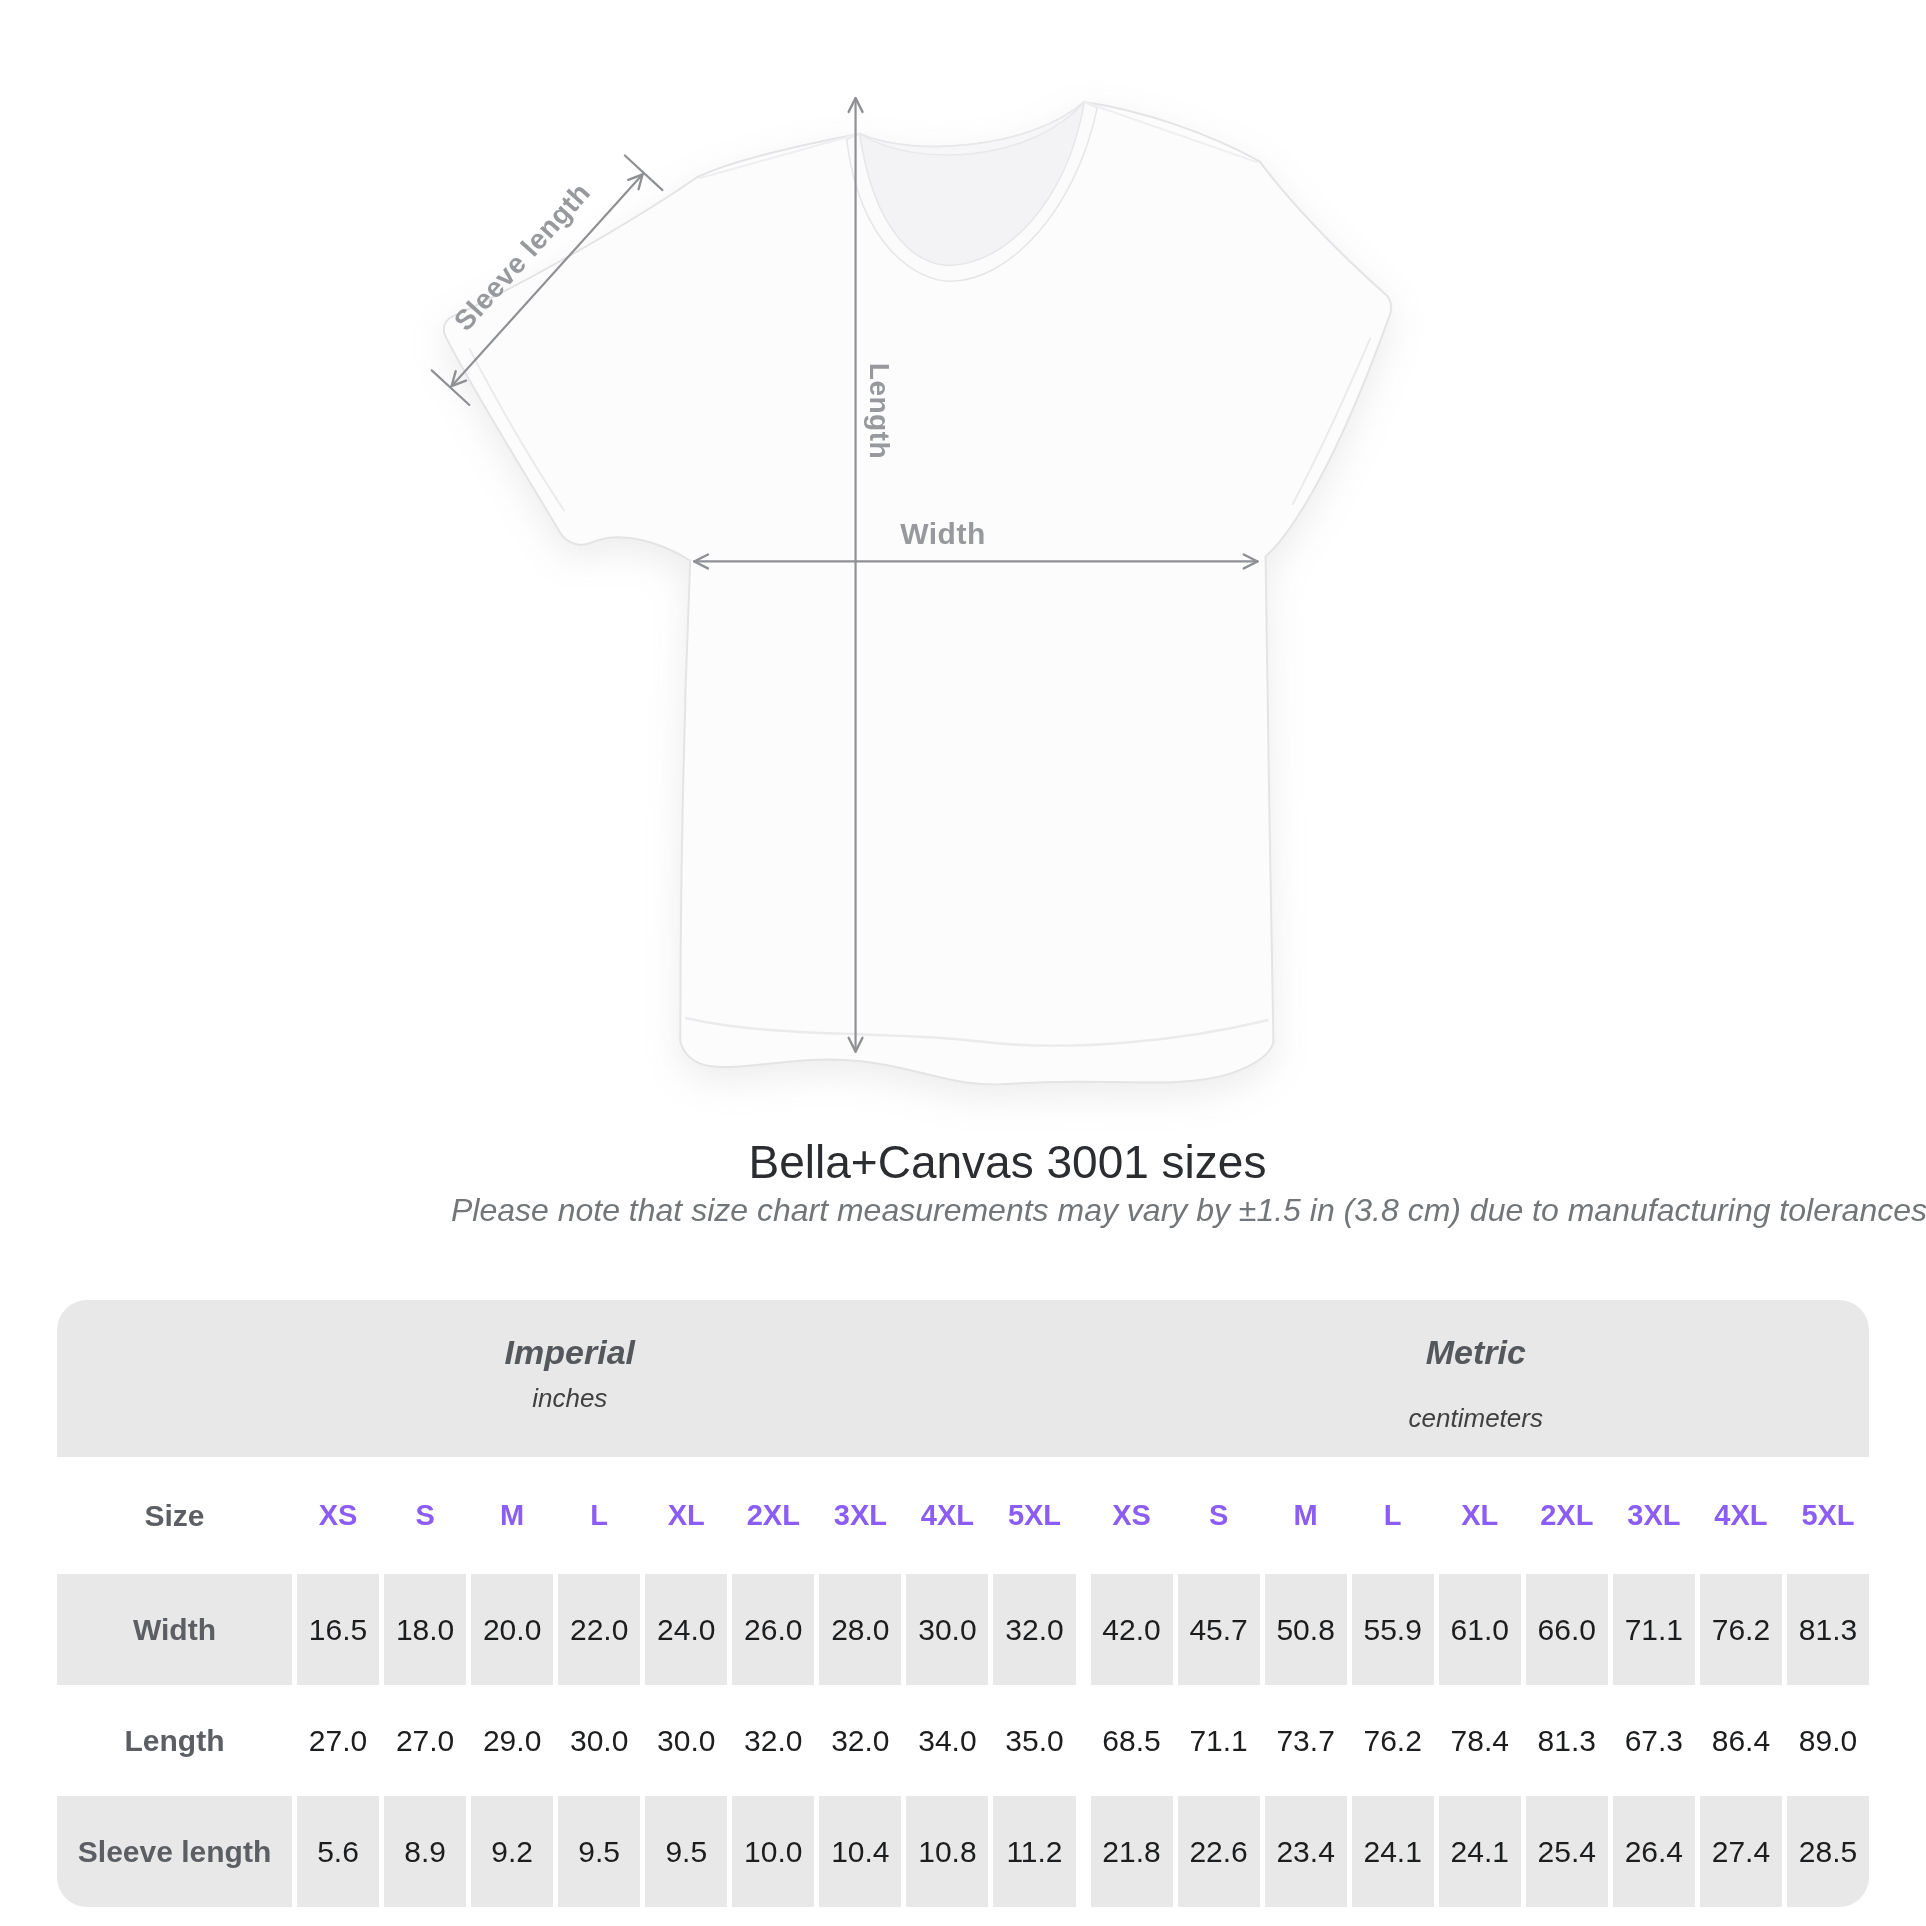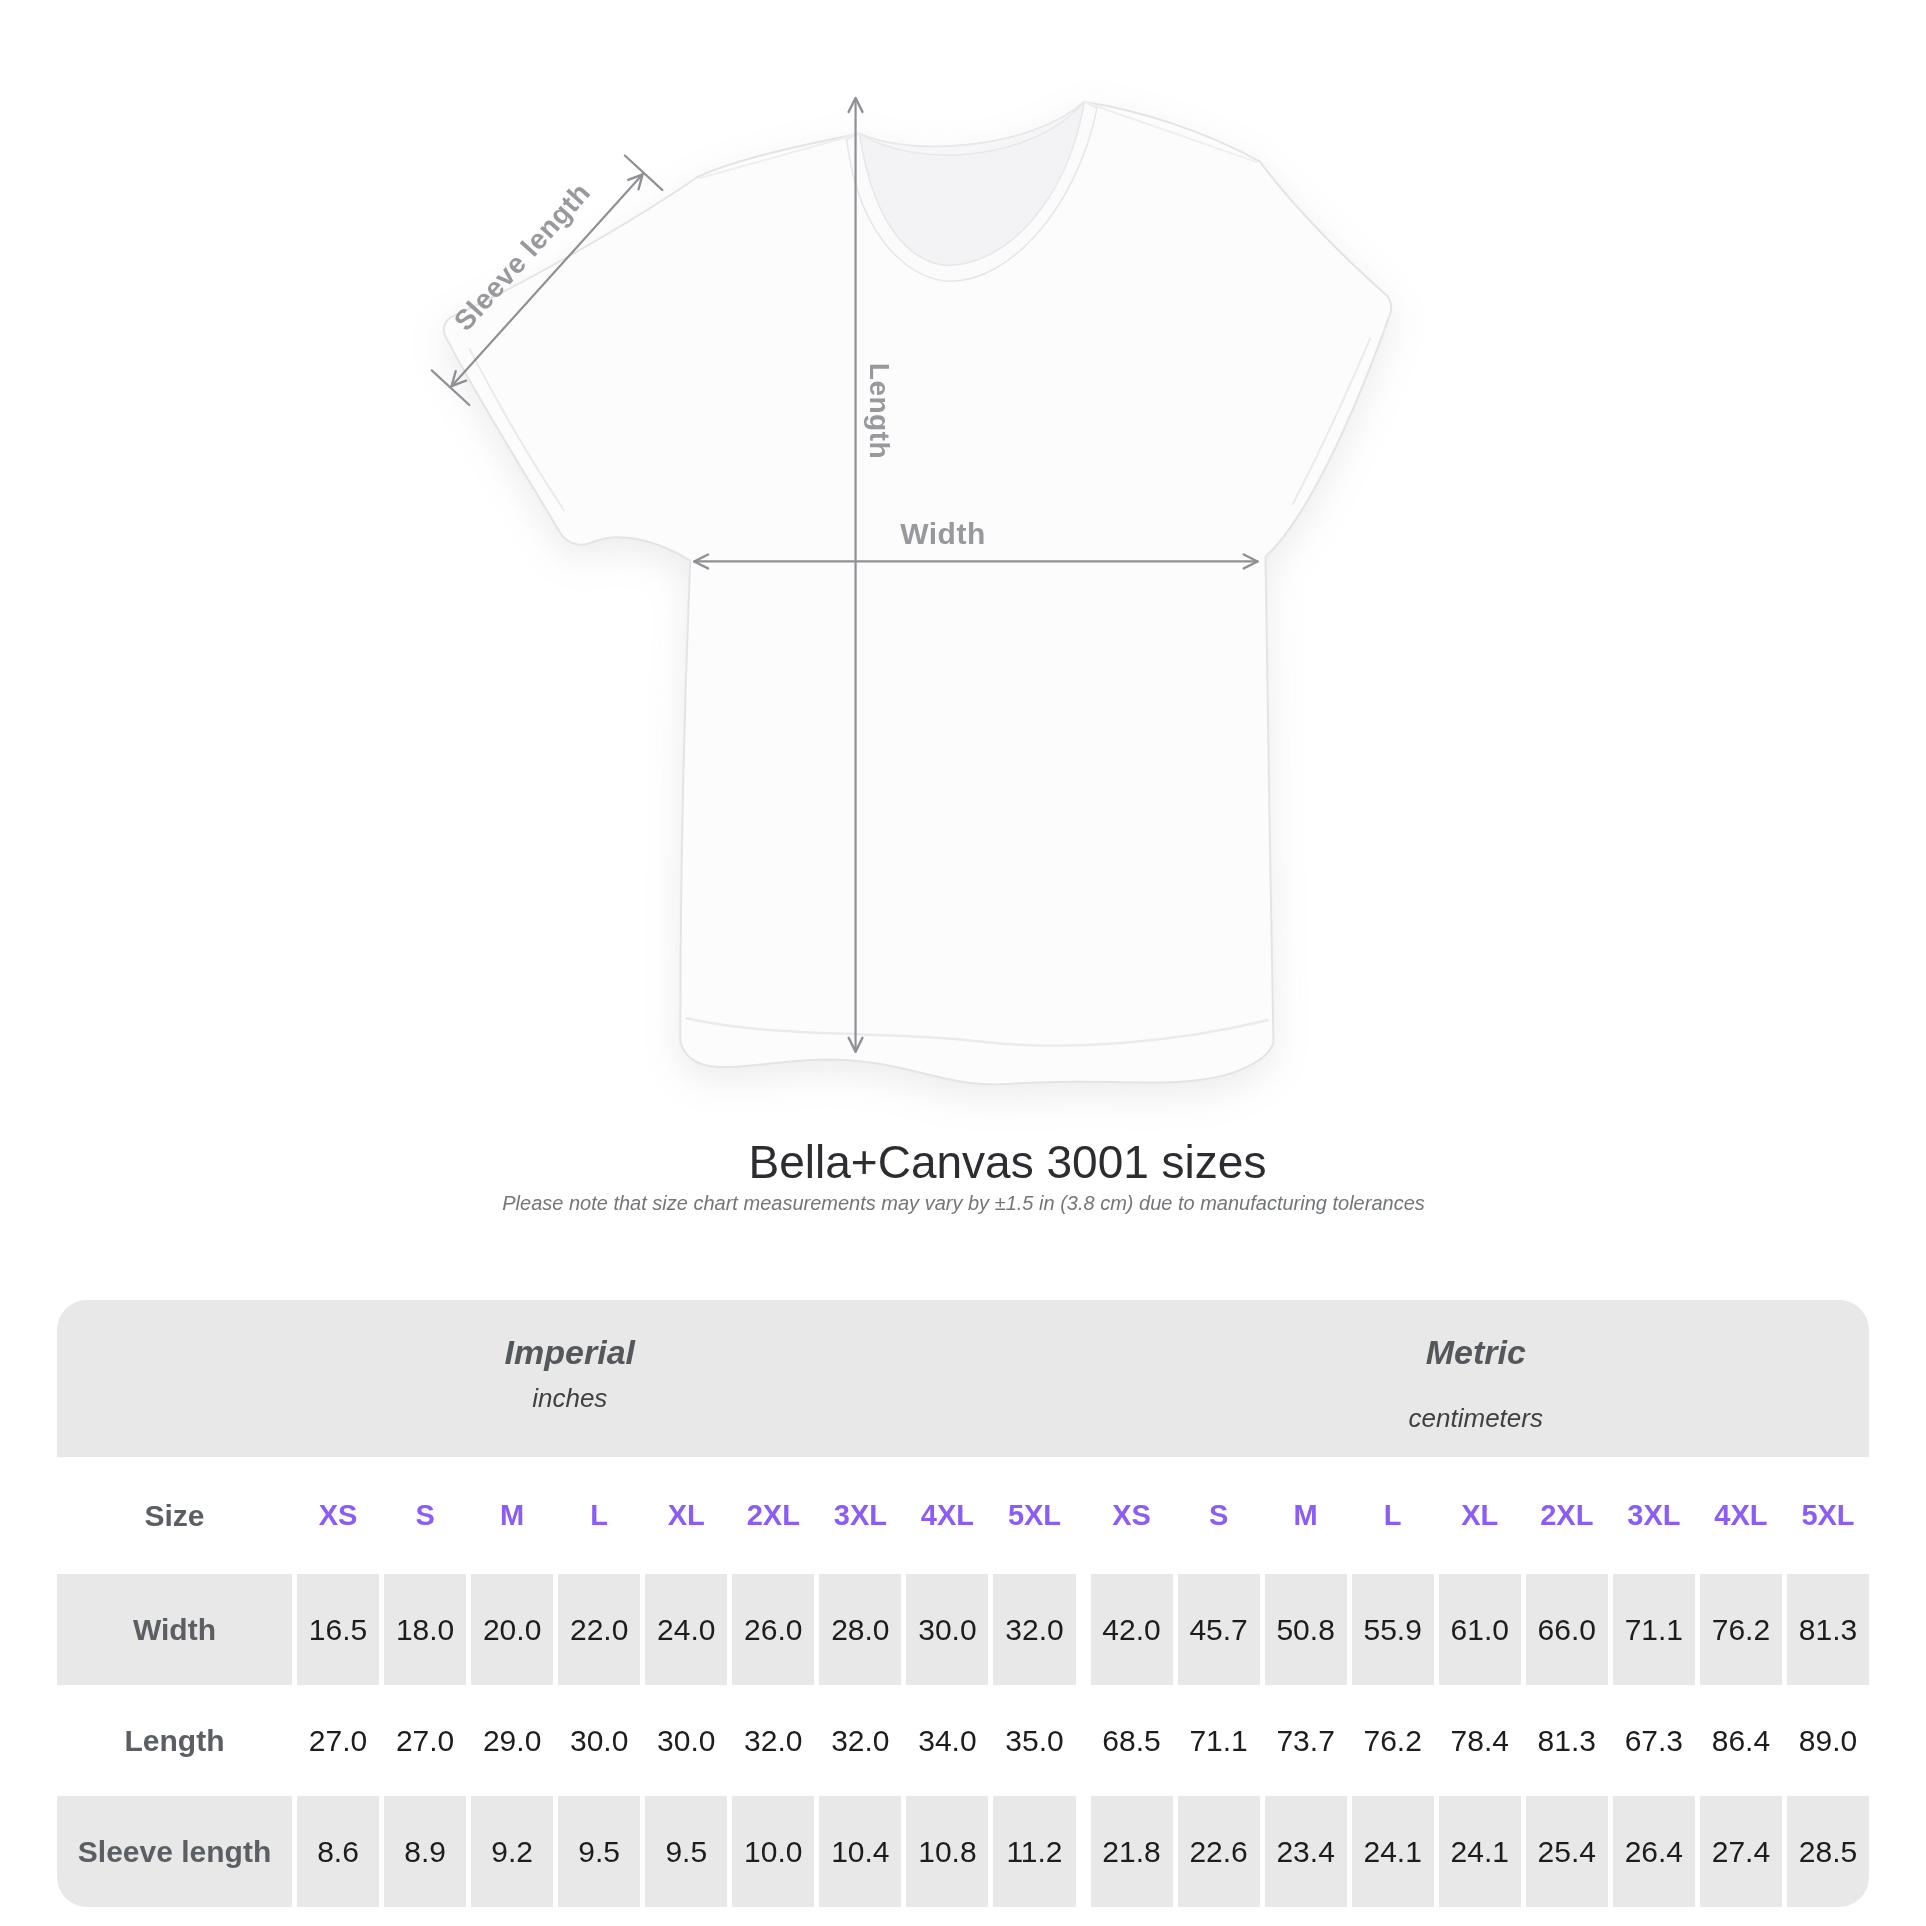--- a/index.html
+++ b/index.html
@@ -29,22 +29,22 @@
   .dim-width  { left: 844px; top: 517px; width: 198px; font-size: 30px; }
 
   
   .chart-title {
     position: absolute; left: 0; top: 1135px; width: 100%;
     margin: 0; text-align: center;
     font-size: 46px; font-weight: normal; color: #2b2d30; padding-left: 44px;
   }
   .chart-subtitle {
     position: absolute; left: 0; top: 1192px; width: 100%;
-    margin: 0; text-align: center;
-    font-size: 20px; font-style: italic; color: #737679;
+    margin: 0; text-align: right;
+    font-size: 32px; font-style: italic; color: #737679;
   }
 
   
   .size-table {
     position: absolute; left: 57px; top: 1260px; width: 1812px;
     border-radius: 30px; overflow: hidden; margin-top: 40px;
   }
   .band {
     height: 157px; background: #e8e8e8;
     display: flex;
@@ -210,21 +210,21 @@
         <div class="cell val r2">68.5</div>
         <div class="cell val r2">71.1</div>
         <div class="cell val r2">73.7</div>
         <div class="cell val r2">76.2</div>
         <div class="cell val r2">78.4</div>
         <div class="cell val r2">81.3</div>
         <div class="cell val r2">67.3</div>
         <div class="cell val r2">86.4</div>
         <div class="cell val r2">89.0</div>
         <div class="cell lab r3 gray">Sleeve length</div>
-        <div class="cell val r3 gray">8.6</div>
+        <div class="cell val r3 gray">5.6</div>
         <div class="cell val r3 gray">8.9</div>
         <div class="cell val r3 gray">9.2</div>
         <div class="cell val r3 gray">9.5</div>
         <div class="cell val r3 gray">9.5</div>
         <div class="cell val r3 gray">10.0</div>
         <div class="cell val r3 gray">10.4</div>
         <div class="cell val r3 gray">10.8</div>
         <div class="cell val r3 gray">11.2</div>
         <div class="cell spacer r3"></div>
         <div class="cell val r3 gray">21.8</div>

